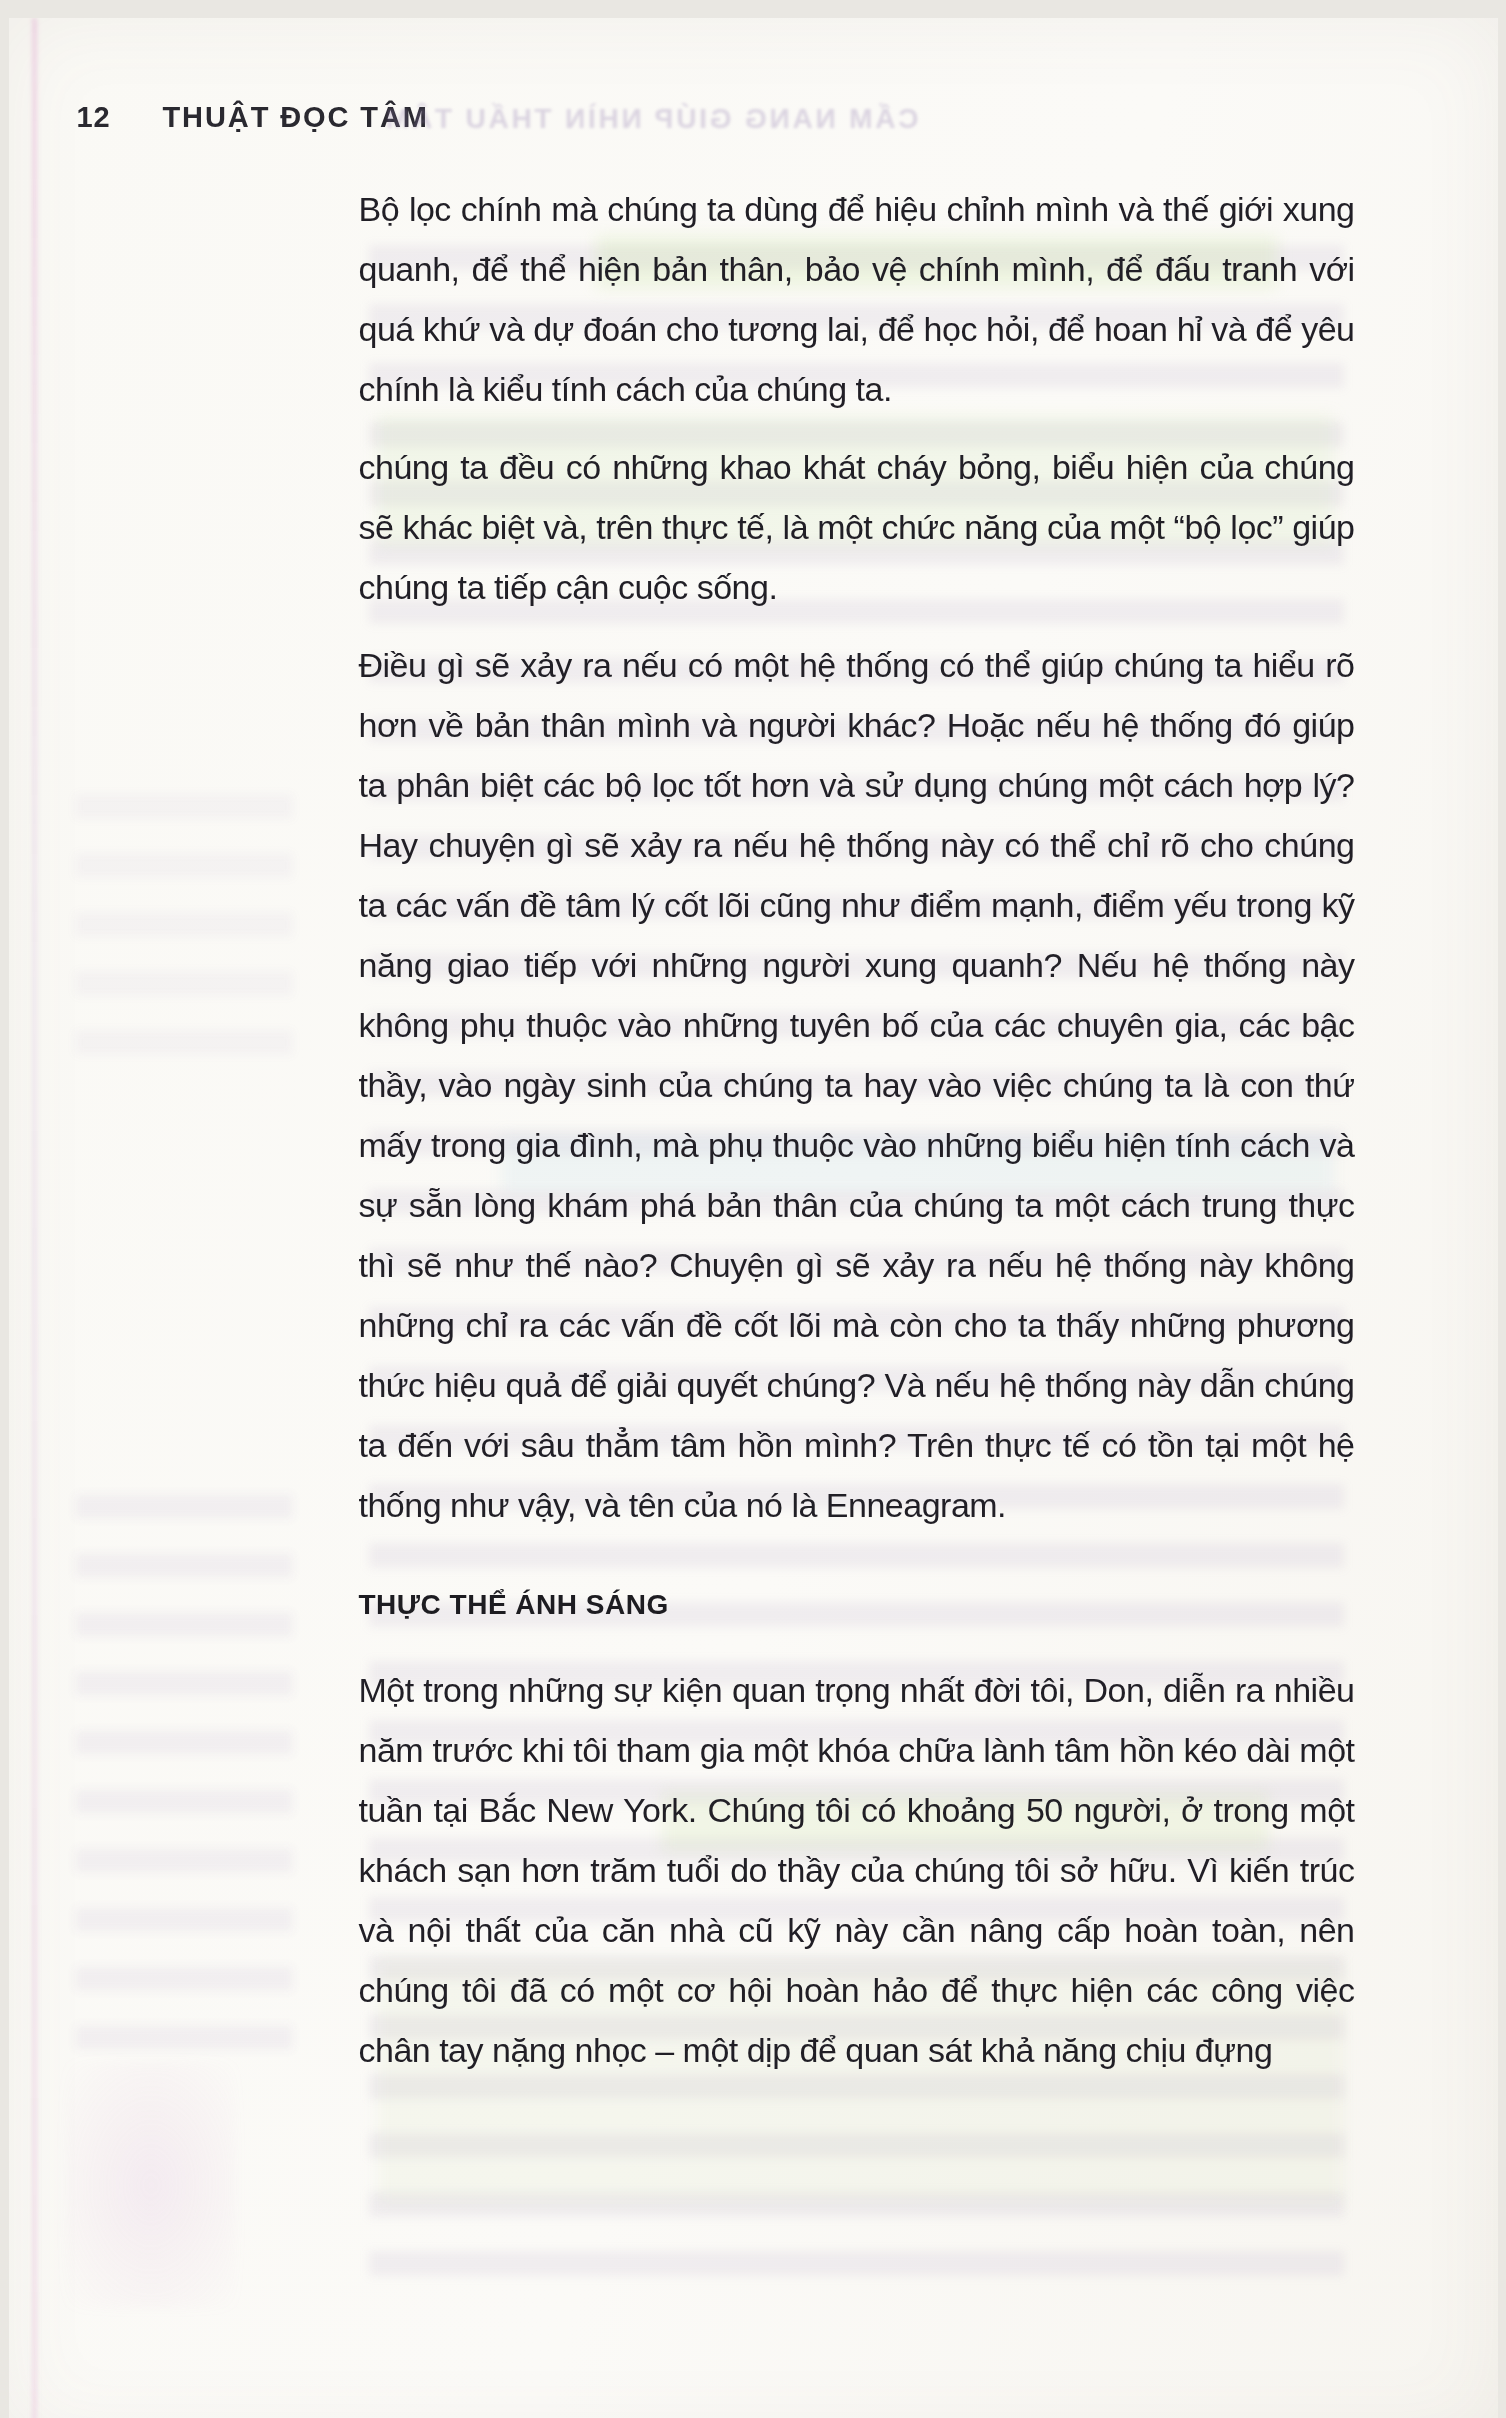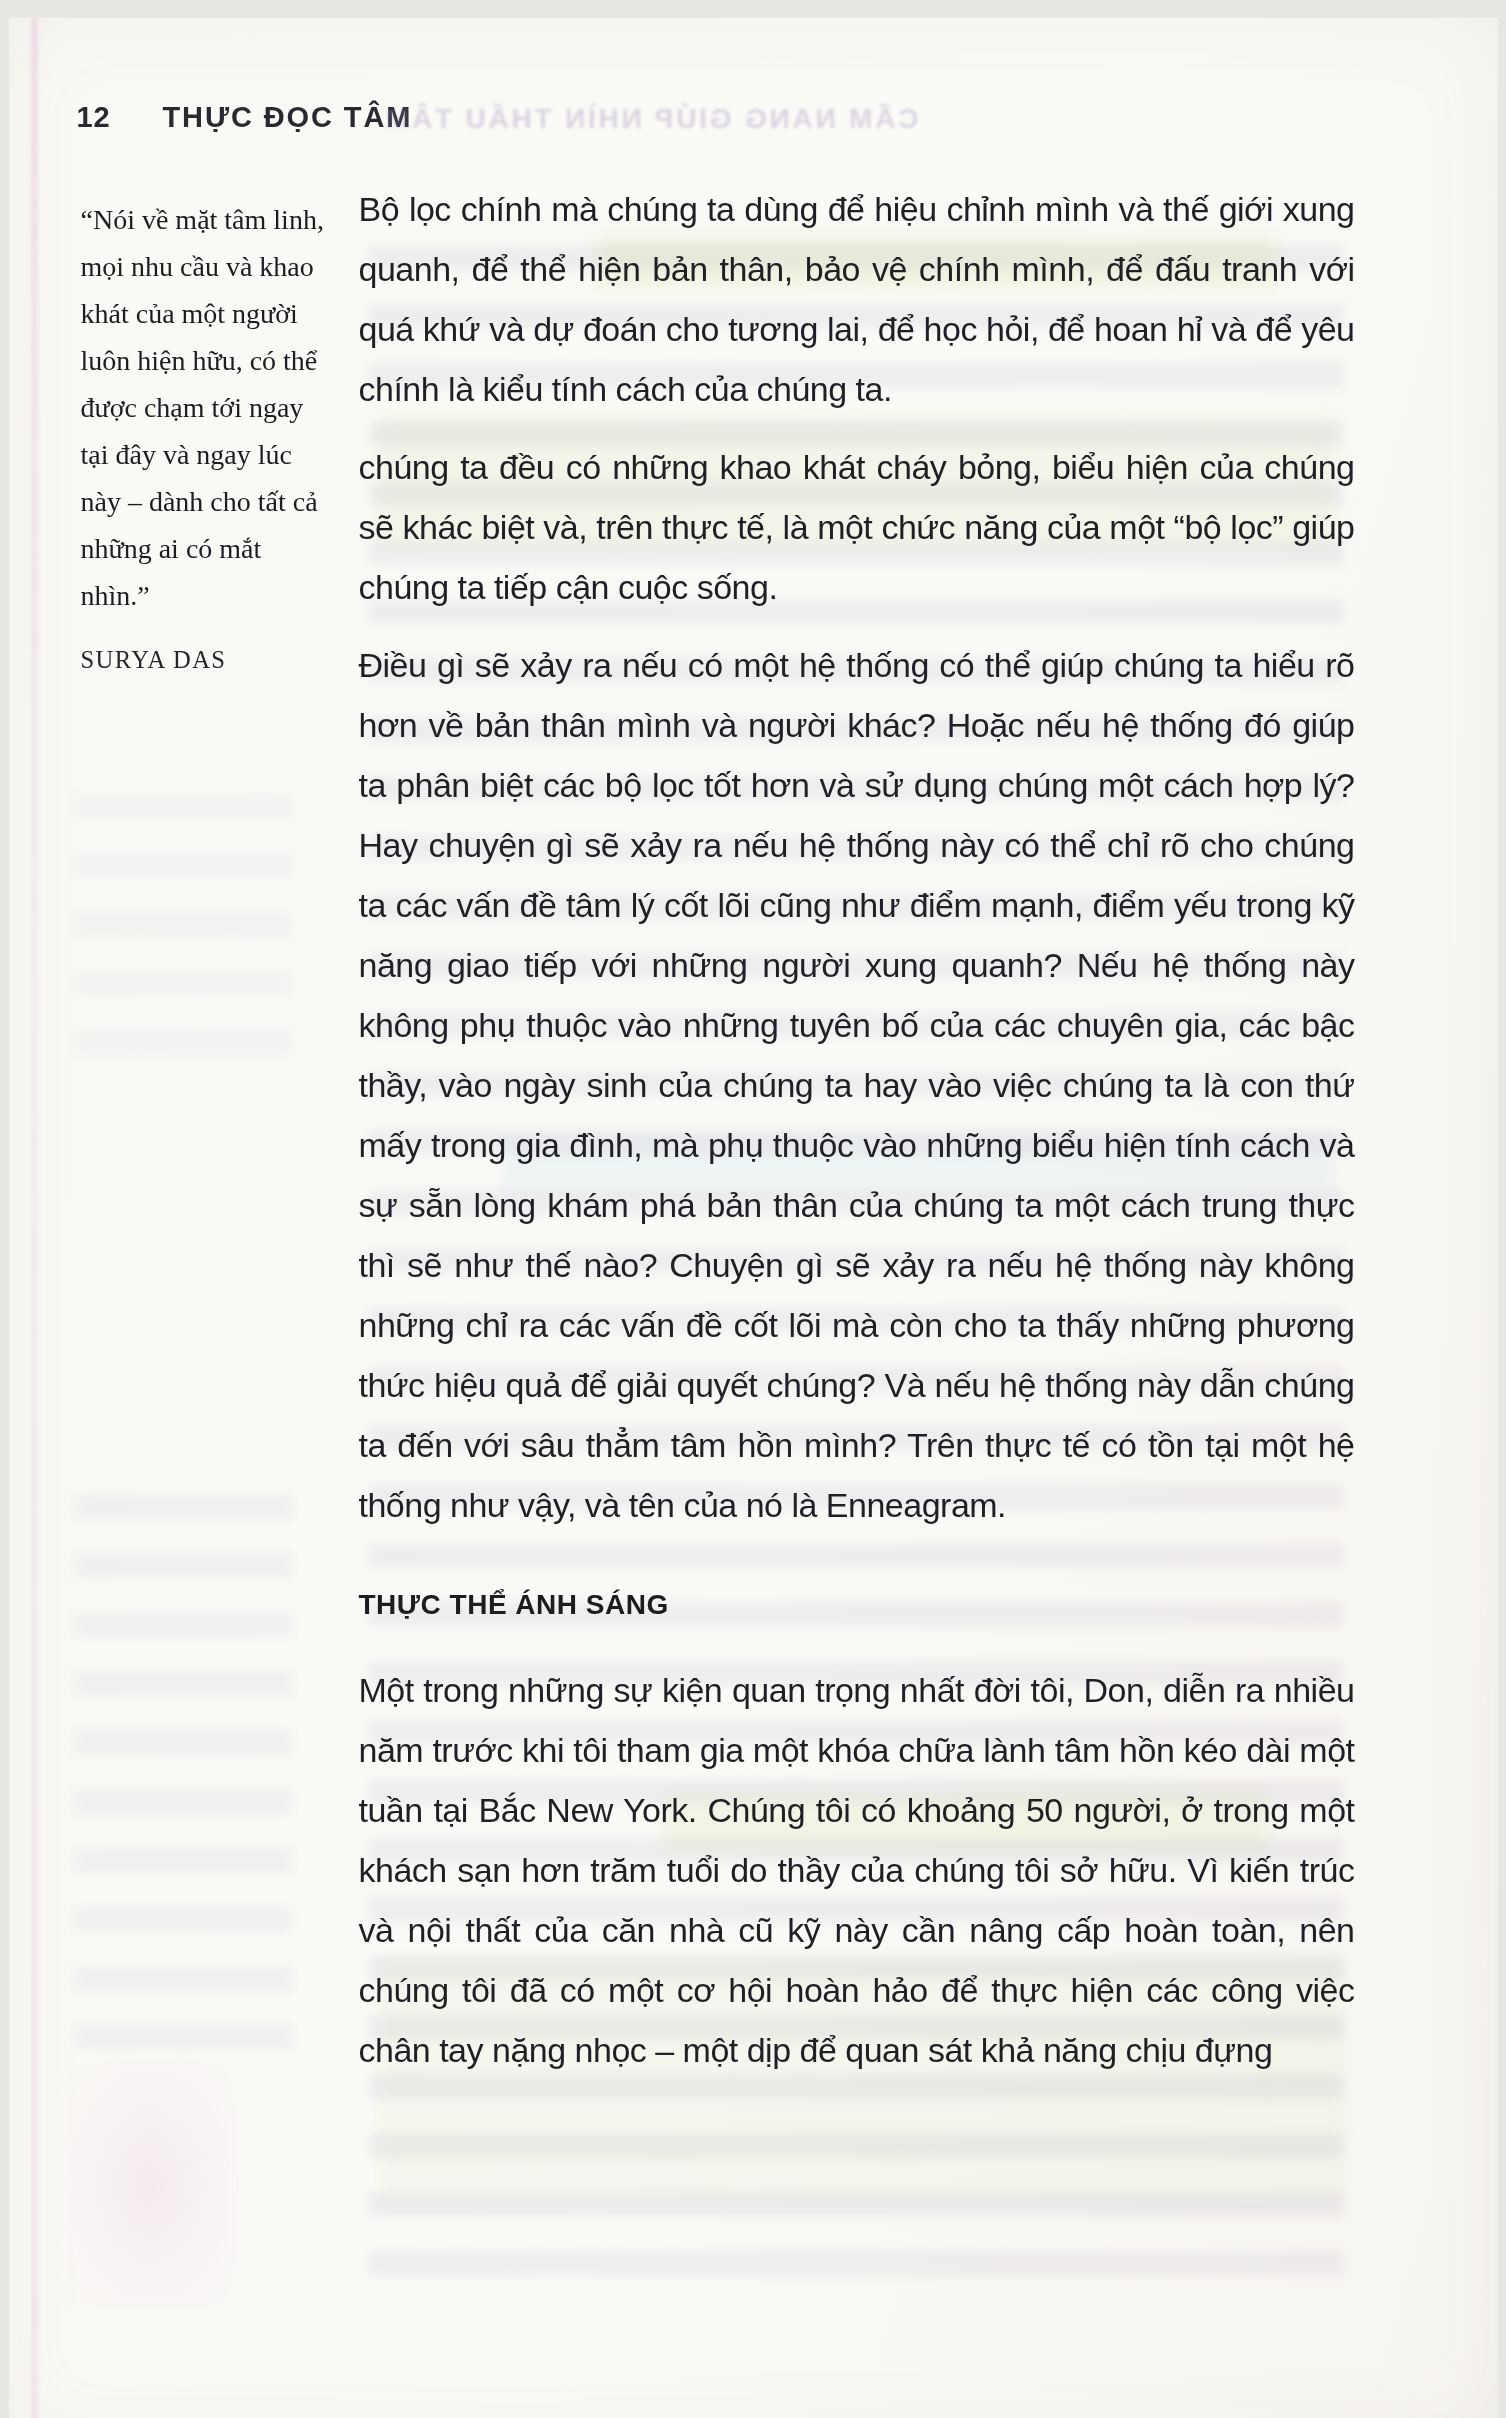--- a/index.html
+++ b/index.html
@@ -98,28 +98,24 @@
 
   <div class="streak s1"></div>
   <div class="streak s2"></div>
   <div class="streak s3"></div>
   <div class="streak s4"></div>
   <div class="streak s5"></div>
   <div class="blotch"></div>
 
   <div class="header">
     <span class="page-number">12</span>
-    <span class="book-title">THỰC ĐỌC TÂM</span>
+    <span class="book-title">THUẬT ĐỌC TÂM</span>
     <span class="bleed-header">CẨM NANG GIÚP NHÌN THẤU TÂM</span>
   </div>
 
-  <div class="sidebar">
-    <div>“Nói về mặt tâm linh, mọi nhu cầu và khao khát của một người luôn hiện hữu, có thể được chạm tới ngay tại đây và ngay lúc này – dành cho tất cả những ai có mắt nhìn.”</div>
-    <div class="attribution">SURYA DAS</div>
-  </div>
 
   <div class="main-col">
     <p>Bộ lọc chính mà chúng ta dùng để hiệu chỉnh mình và thế giới xung quanh, để thể hiện bản thân, bảo vệ chính mình, để đấu tranh với quá khứ và dự đoán cho tương lai, để học hỏi, để hoan hỉ và để yêu chính là kiểu tính cách của chúng ta.</p>
     <p>chúng ta đều có những khao khát cháy bỏng, biểu hiện của chúng sẽ khác biệt và, trên thực tế, là một chức năng của một “bộ lọc” giúp chúng ta tiếp cận cuộc sống.</p>
     <p>Điều gì sẽ xảy ra nếu có một hệ thống có thể giúp chúng ta hiểu rõ hơn về bản thân mình và người khác? Hoặc nếu hệ thống đó giúp ta phân biệt các bộ lọc tốt hơn và sử dụng chúng một cách hợp lý? Hay chuyện gì sẽ xảy ra nếu hệ thống này có thể chỉ rõ cho chúng ta các vấn đề tâm lý cốt lõi cũng như điểm mạnh, điểm yếu trong kỹ năng giao tiếp với những người xung quanh? Nếu hệ thống này không phụ thuộc vào những tuyên bố của các chuyên gia, các bậc thầy, vào ngày sinh của chúng ta hay vào việc chúng ta là con thứ mấy trong gia đình, mà phụ thuộc vào những biểu hiện tính cách và sự sẵn lòng khám phá bản thân của chúng ta một cách trung thực thì sẽ như thế nào? Chuyện gì sẽ xảy ra nếu hệ thống này không những chỉ ra các vấn đề cốt lõi mà còn cho ta thấy những phương thức hiệu quả để giải quyết chúng? Và nếu hệ thống này dẫn chúng ta đến với sâu thẳm tâm hồn mình? Trên thực tế có tồn tại một hệ thống như vậy, và tên của nó là Enneagram.</p>
     <h2 class="section-heading">THỰC THỂ ÁNH SÁNG</h2>
     <p>Một trong những sự kiện quan trọng nhất đời tôi, Don, diễn ra nhiều năm trước khi tôi tham gia một khóa chữa lành tâm hồn kéo dài một tuần tại Bắc New York. Chúng tôi có khoảng 50 người, ở trong một khách sạn hơn trăm tuổi do thầy của chúng tôi sở hữu. Vì kiến trúc và nội thất của căn nhà cũ kỹ này cần nâng cấp hoàn toàn, nên chúng tôi đã có một cơ hội hoàn hảo để thực hiện các công việc chân tay nặng nhọc – một dịp để quan sát khả năng chịu đựng</p>
   </div>
 
 </div>

